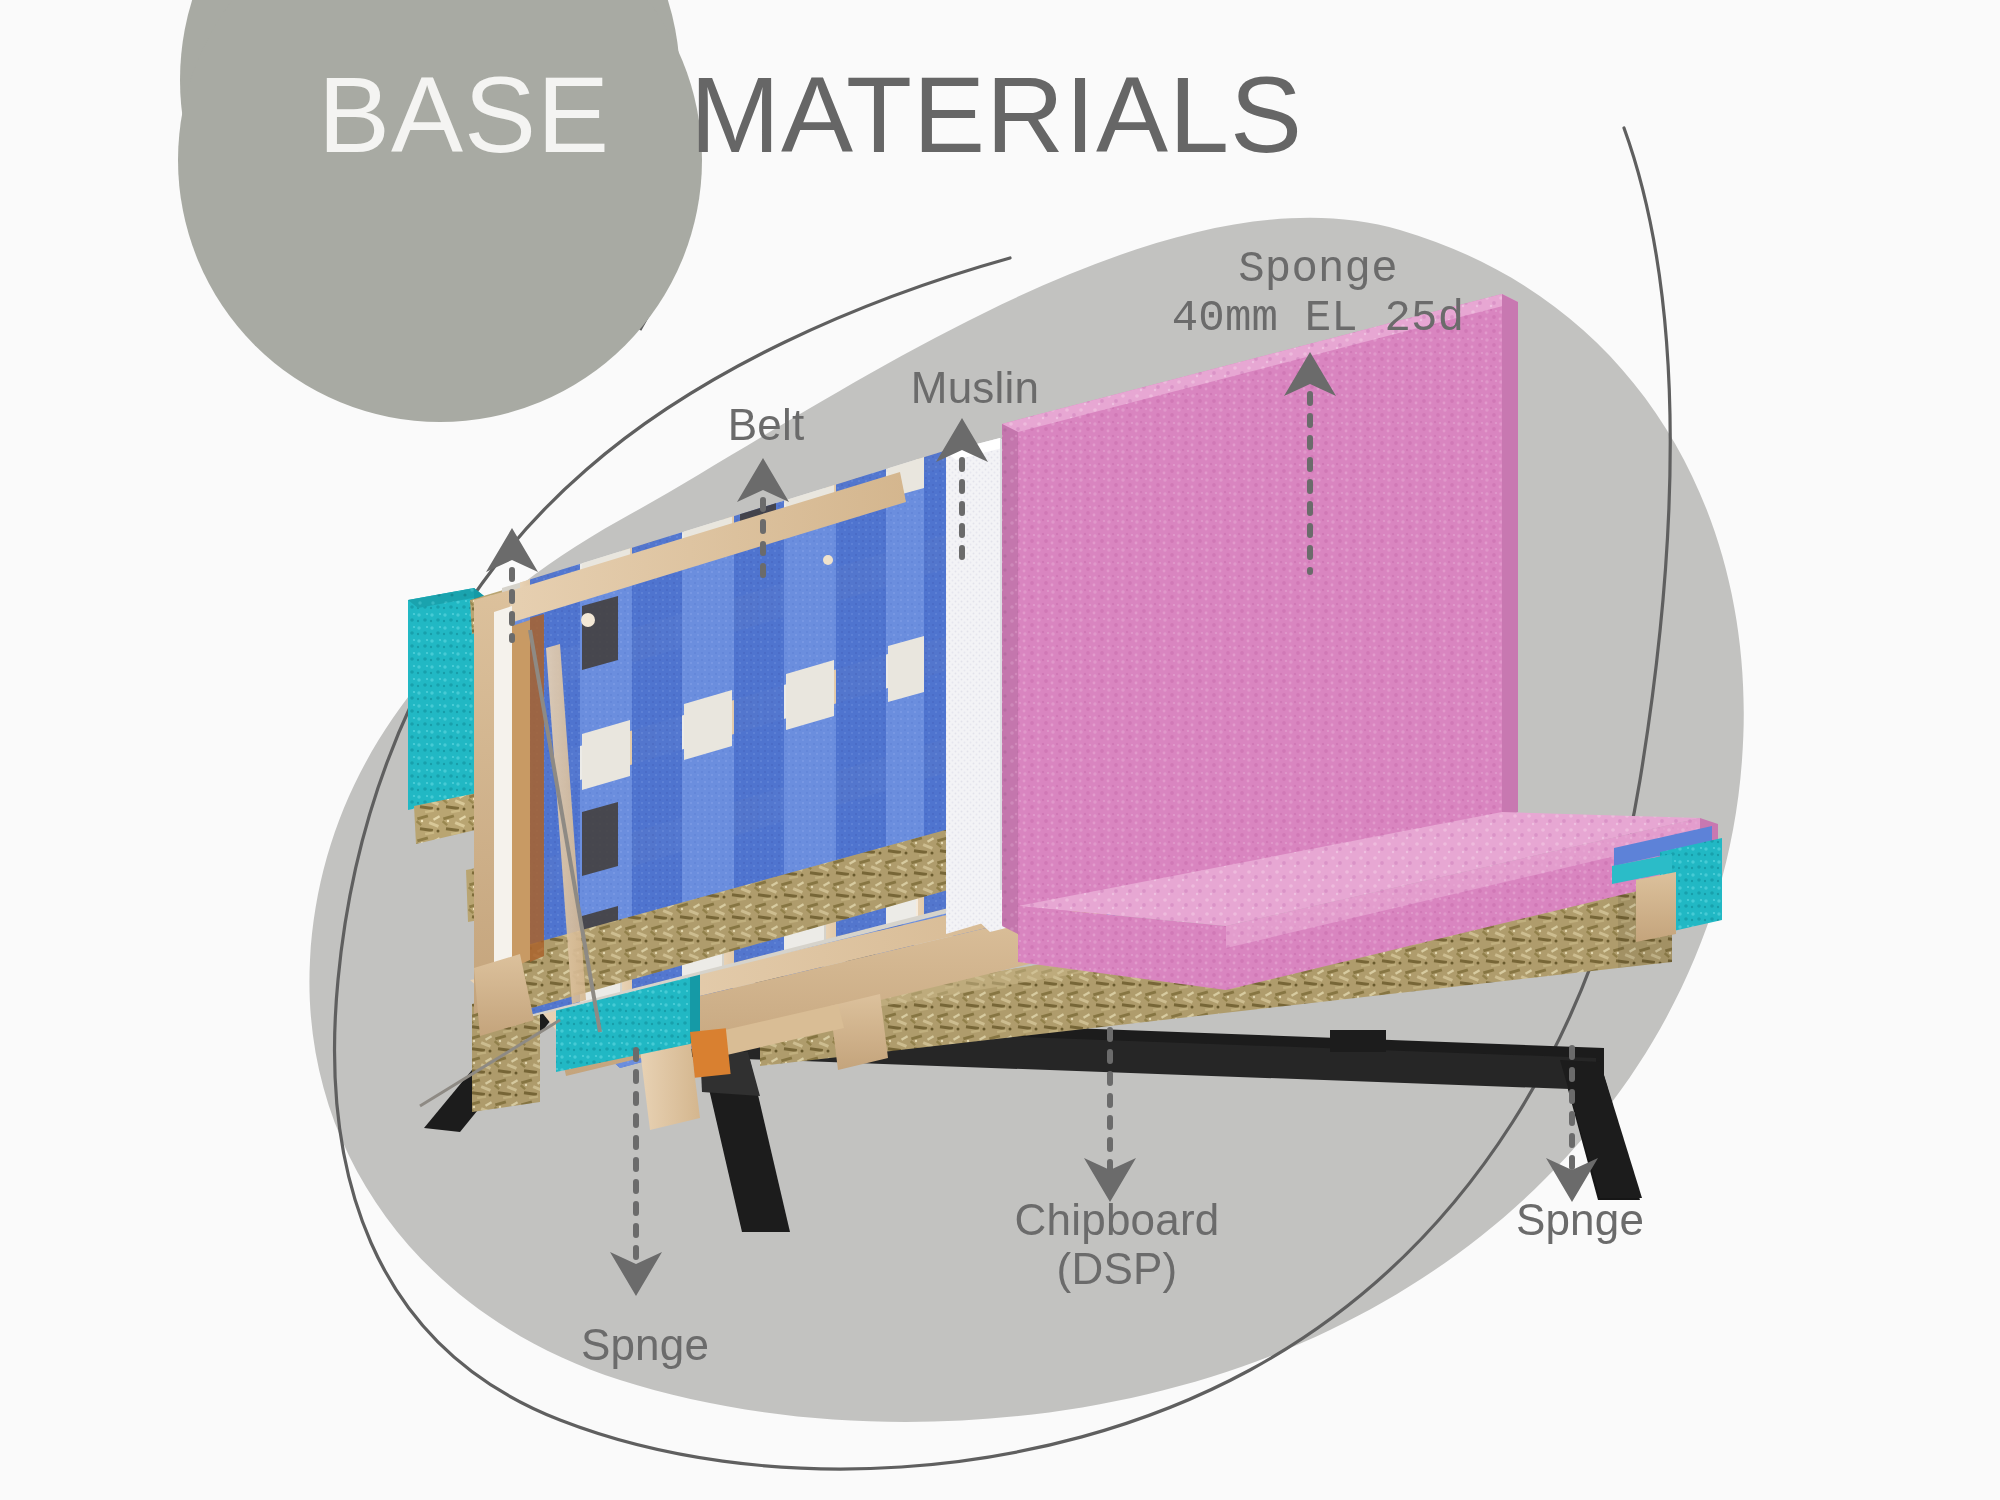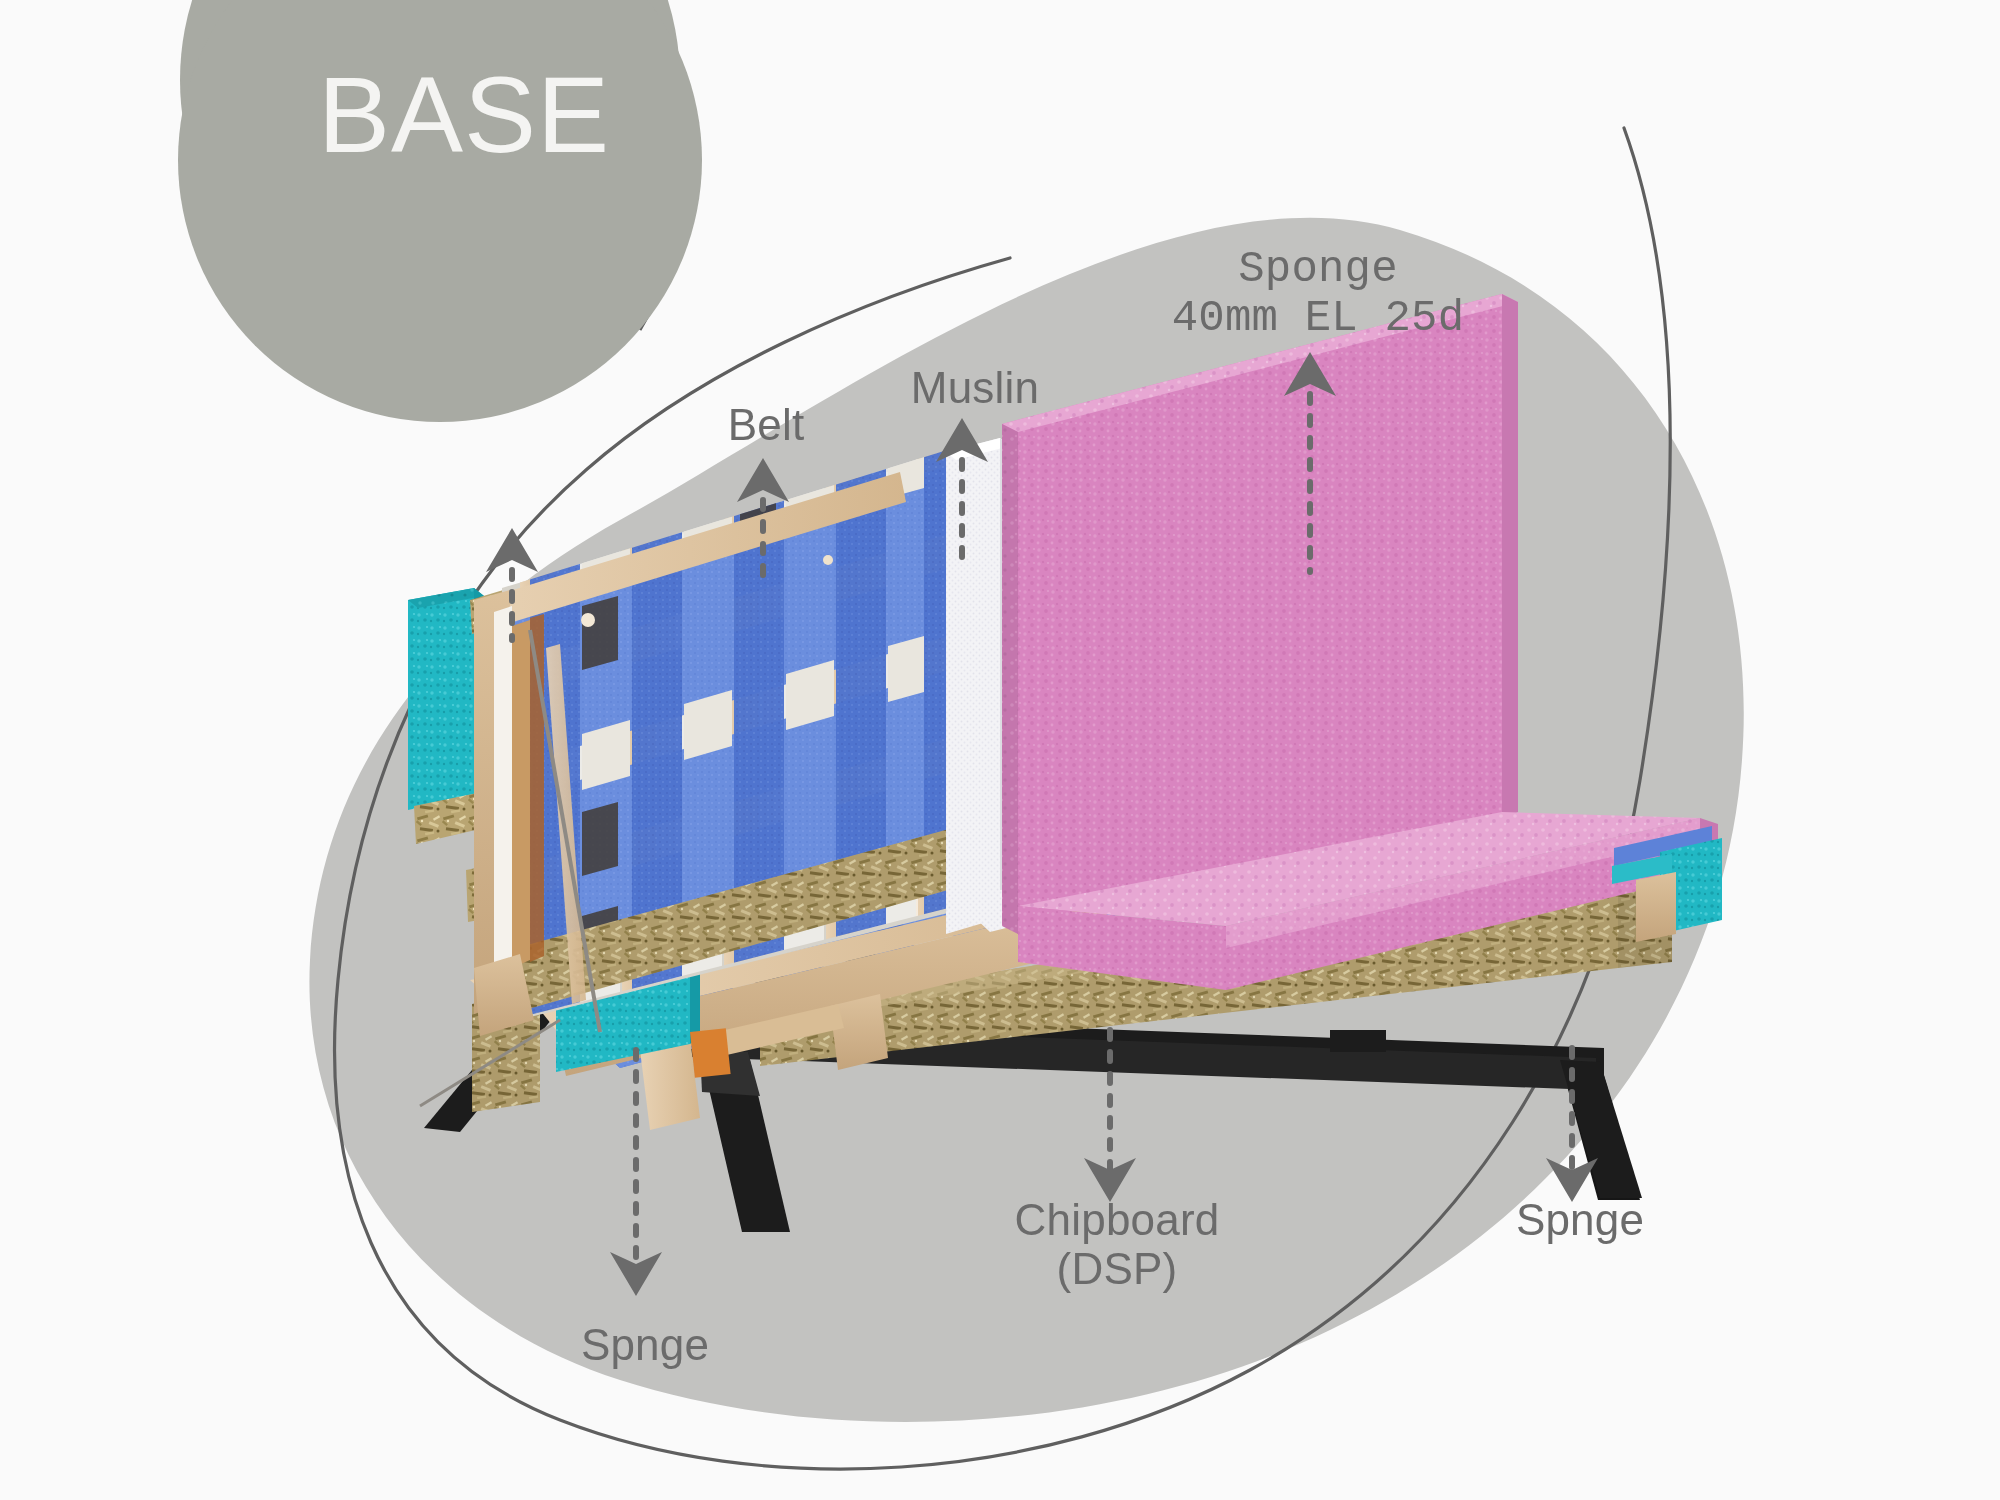--- a/index.html
+++ b/index.html
@@ -410,20 +410,21 @@
       <path d="M763,458 L789,502 L763,490 L737,502 Z"></path>
       <path d="M962,418 L988,462 L962,450 L936,462 Z"></path>
       <path d="M1310,352 L1336,396 L1310,384 L1284,396 Z"></path>
       <path d="M636,1296 L610,1252 L636,1264 L662,1252 Z"></path>
       <path d="M1110,1202 L1084,1158 L1110,1170 L1136,1158 Z"></path>
       <path d="M1572,1202 L1546,1158 L1572,1170 L1598,1158 Z"></path>
     </g>
   </svg>
 
   <div id="title-base">BASE</div>
+  <div id="title-materials">MATERIALS</div>
 
   <div class="label" style="left:766px; top:400px;">Belt</div>
   <div class="label" style="left:975px; top:363px;">Muslin</div>
   <div class="label" style="left:1318px; top:245px;font-family:Liberation Mono, monospace;">Sponge
 40mm EL 25d</div>
   <div class="label" style="left:645px; top:1320px;">Spnge</div>
   <div class="label" style="left:1117px; top:1195px;">Chipboard
 (DSP)</div>
   <div class="label" style="left:1580px; top:1195px;">Spnge</div>
 

